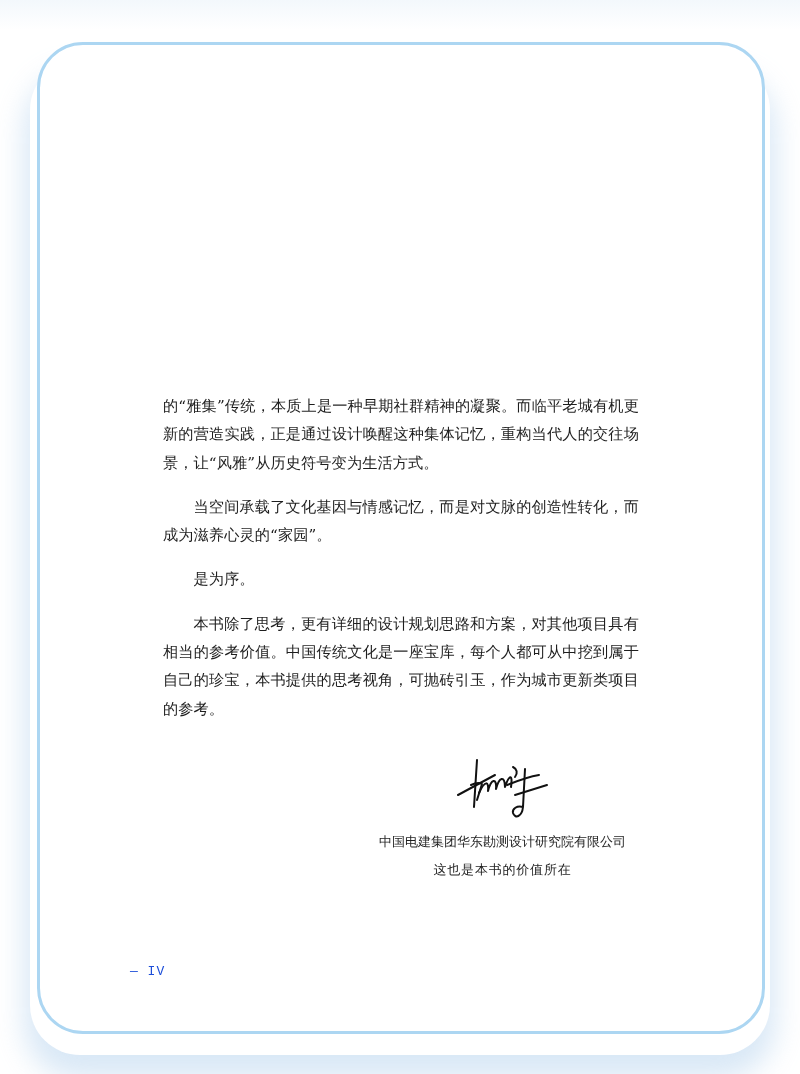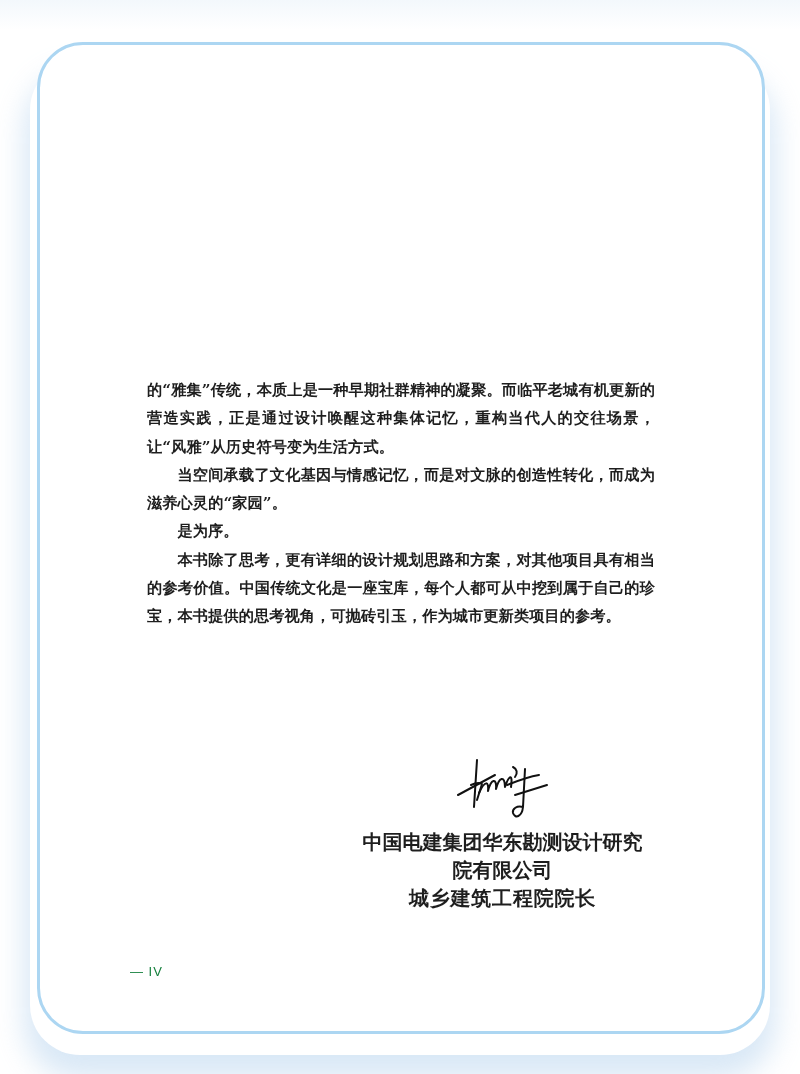--- a/index.html
+++ b/index.html
@@ -45,56 +45,54 @@
       position: absolute;
       left: 147px;
       top: 376px;
       width: 508px;
       font-size: 15.2px;
       line-height: 28.3px;
       letter-spacing: 0.1px;
       color: #1e1e1e;
     }
     .page-content p {
-      margin: 0;
+      margin: 16px;
       text-align: justify;
       text-justify: inter-character;
-      font-weight: bold;
     }
     .page-content p.indent {
       text-indent: 2em;
     }
     .signature {
       position: absolute;
       left: 455px;
       top: 755px;
       width: 100px;
       height: 66px;
     }
     .org {
       position: absolute;
       left: 360px;
       top: 828px;
       width: 285px;
       text-align: center;
-      font-size: 20px;
+      font-size: 13px;
       line-height: 28px;
       color: #1e1e1e;
-      font-weight: bold;
     }
     .org .line2 {
       letter-spacing: 0.8px;
     }
     .page-number {
       position: absolute;
       left: 130px;
       top: 964px;
-      font-family: Liberation Sans, sans-serif;
+      font-family: Liberation Mono, monospace;
       font-size: 13px;
-      color: #15803d;
+      color: #1d4ed8;
       letter-spacing: 1px;
     }
   </style>
 </head>
 <body>
 
 <div class="top-haze"></div>
 <div class="frame-shadow"></div>
 
 <div class="frame"></div>
@@ -117,16 +115,16 @@
 
     <path d="M58 12 C 62 14, 63 18, 60 22"></path>
     <path d="M52 30 C 62 26, 72 22, 84 20"></path>
     <path d="M70 14 L 68 52 C 67 62, 60 64, 58 58 C 57 54, 62 50, 68 52"></path>
     <path d="M60 40 L 92 30"></path>
   </svg>
 </div>
 
 <div class="org">
   <div class="line1">中国电建集团华东勘测设计研究院有限公司</div>
-  <div class="line2">城乡建筑工程院院长</div>
+  <div class="line2">这也是本书的价值所在</div>
 </div>
 
 <div class="page-number">— IV</div>
 
 </body></html>

